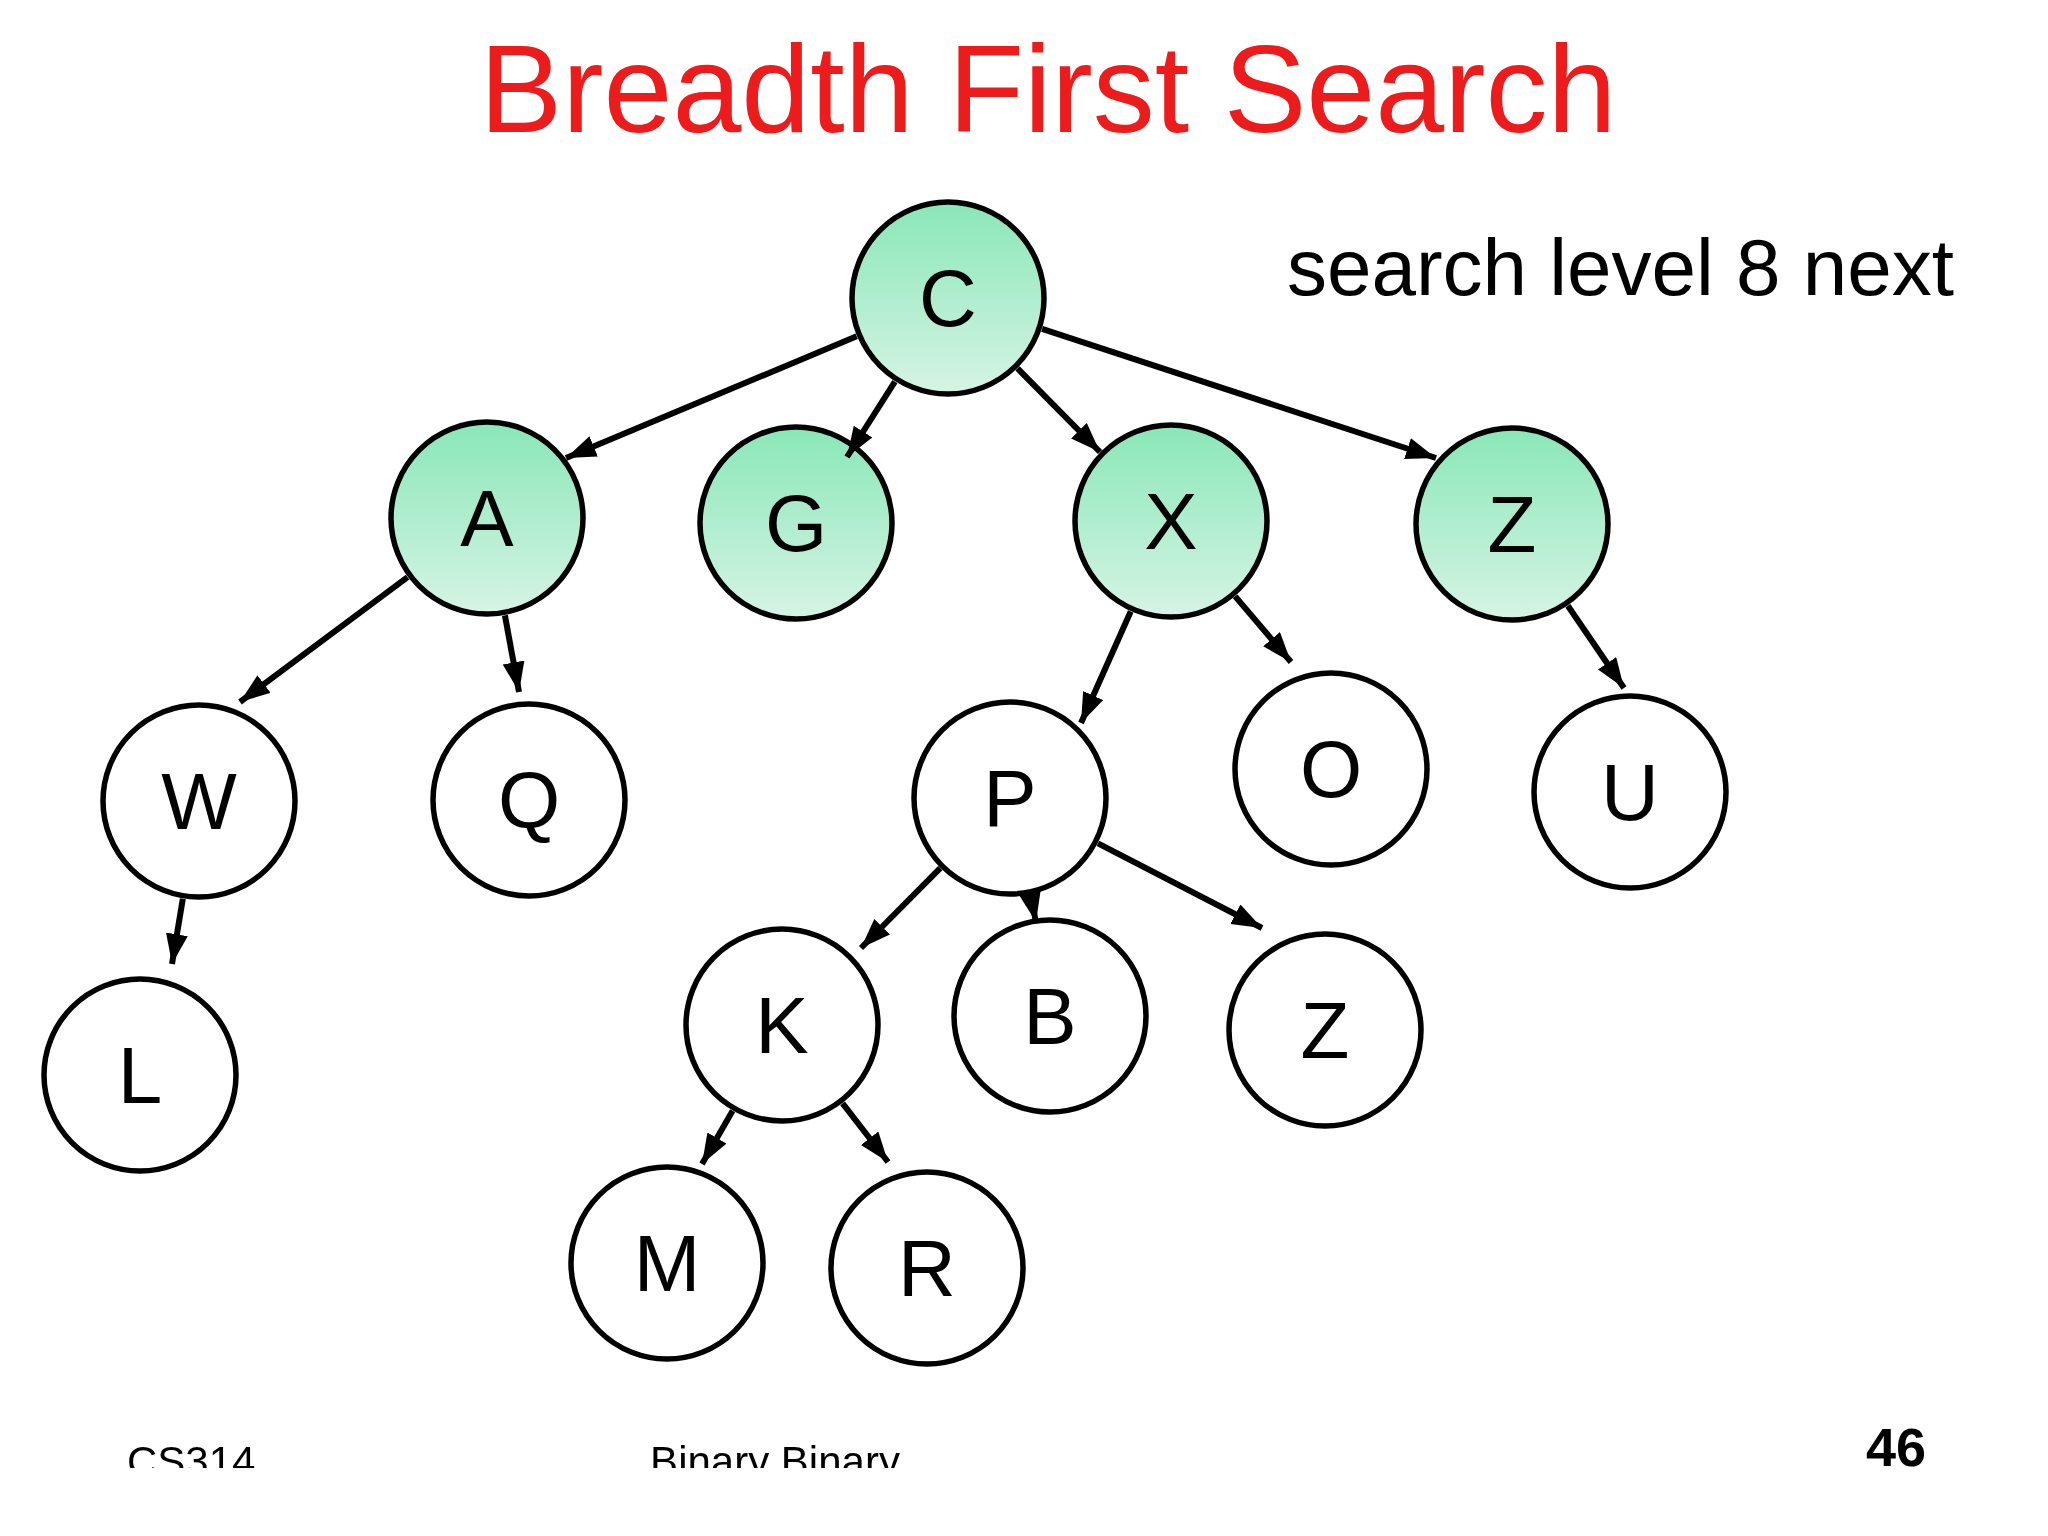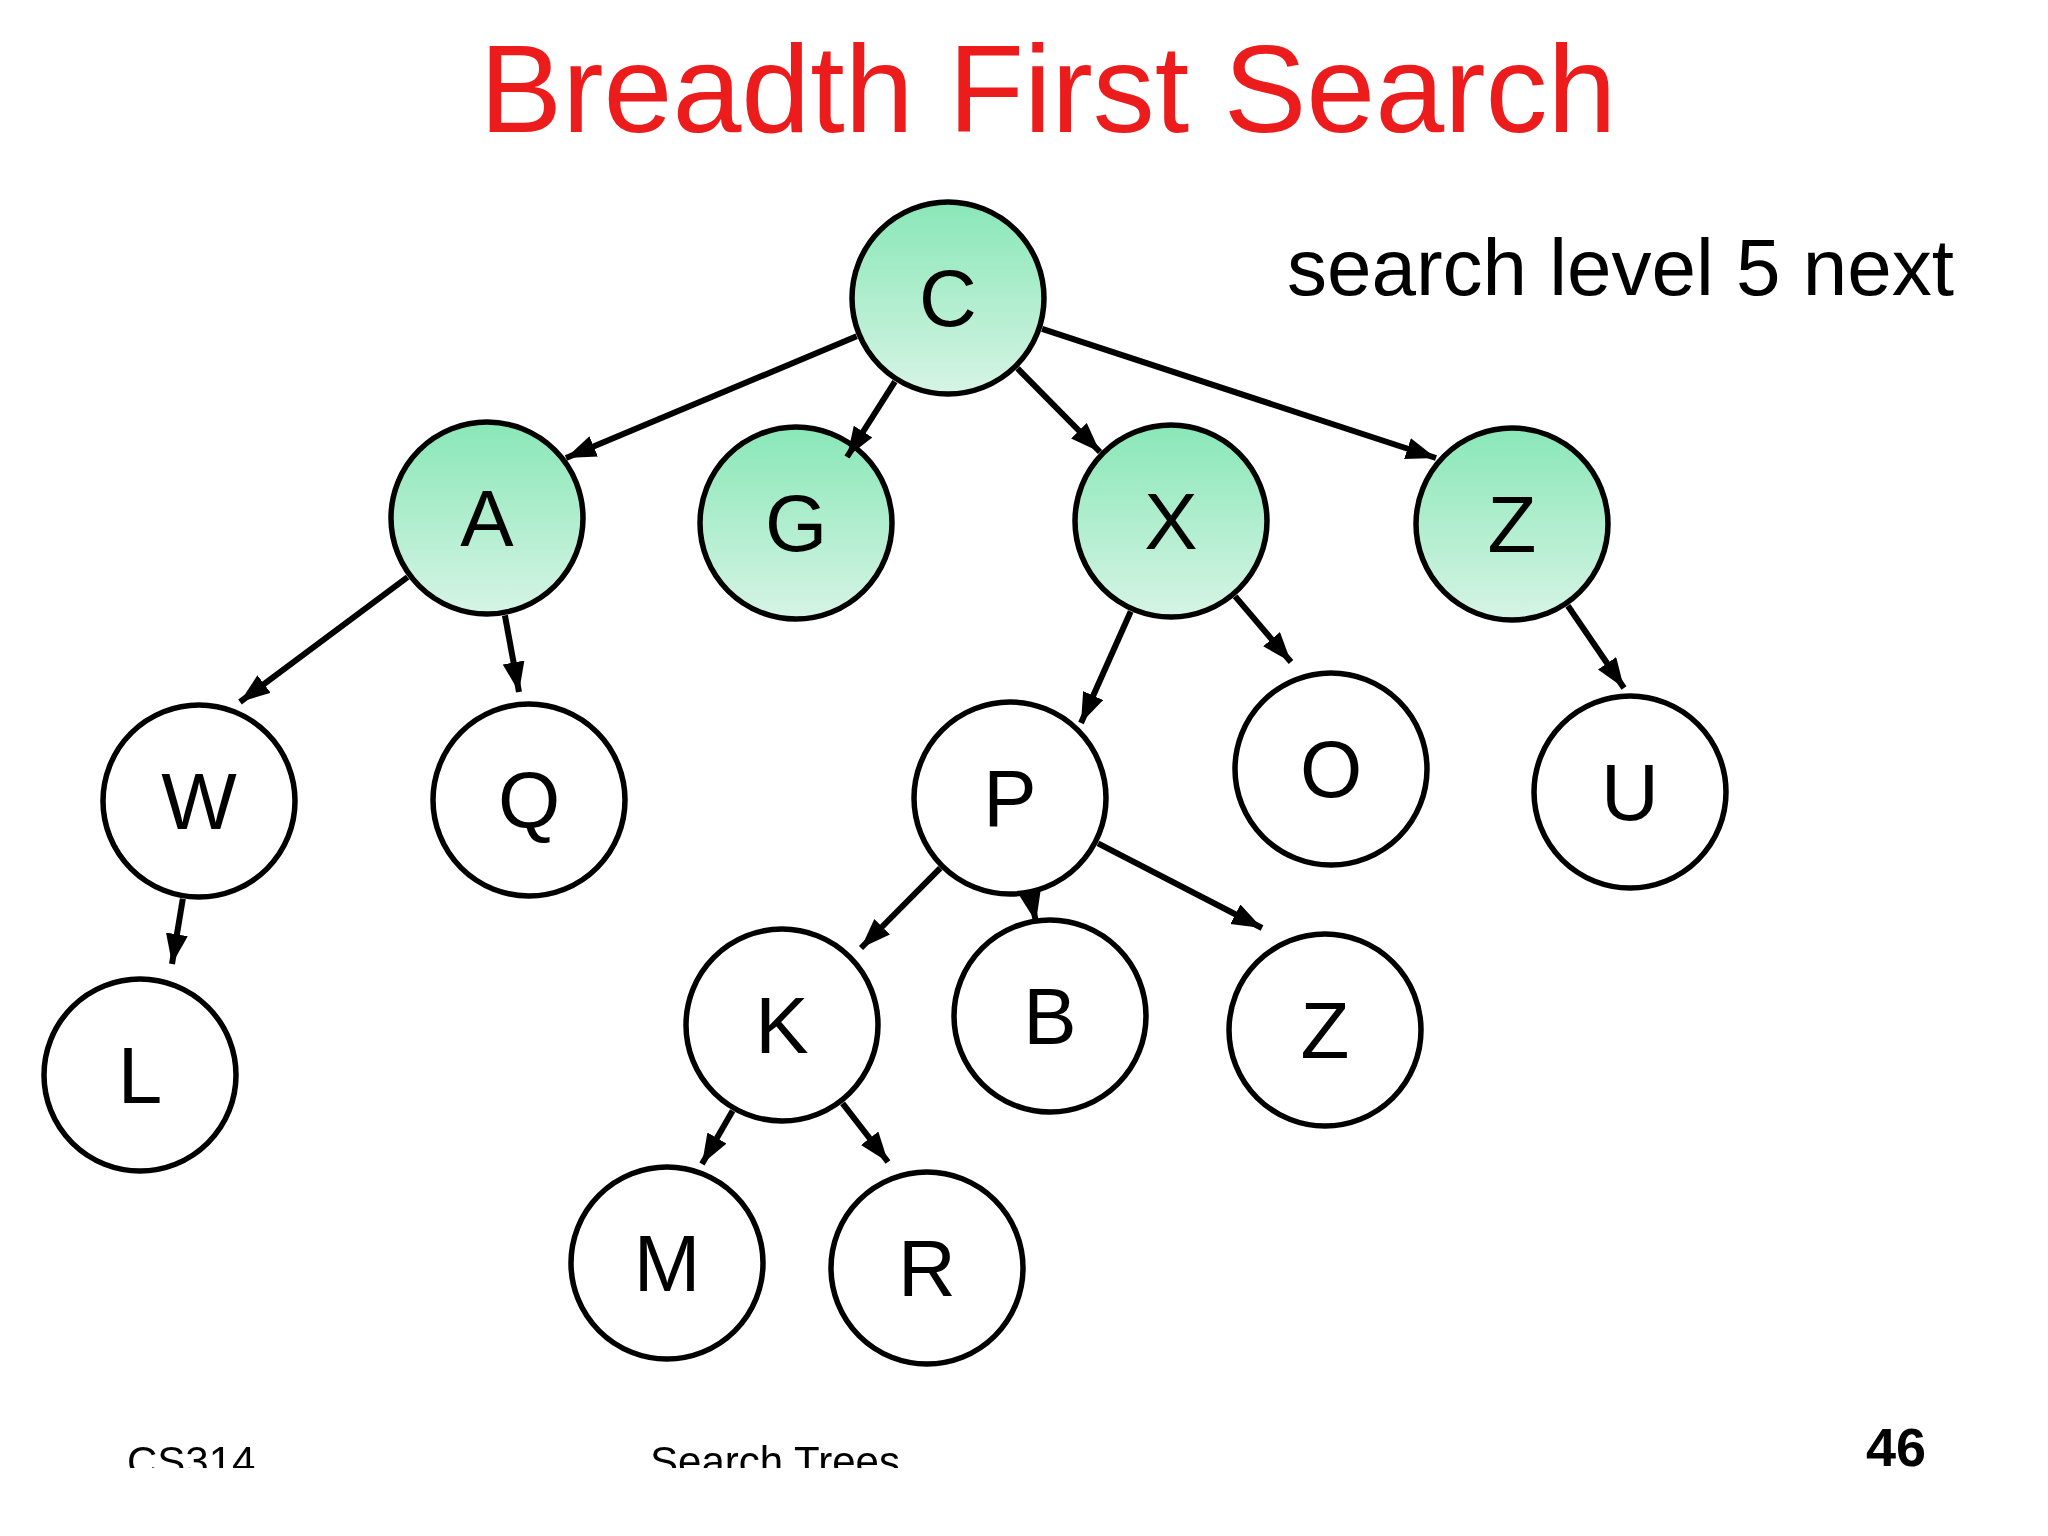--- a/index.html
+++ b/index.html
@@ -61,21 +61,21 @@
     top: 1416px;
     font-size: 54px;
     font-weight: bold;
   }
 </style>
 </head>
 <body>
 
 <div class="slide">
   <h1 class="slide-title" style="color: rgb(237, 28, 28);">Breadth First Search</h1>
-  <div class="note note-right">search level 5 next</div>
+  <div class="note note-right">search level 8 next</div>
 
   <svg class="tree-svg" viewBox="0 0 2048 1536" xmlns="http://www.w3.org/2000/svg">
       <defs>
         <linearGradient id="visitedGrad" x1="0" y1="0" x2="0" y2="1">
           <stop offset="0%" stop-color="#89e7b7"></stop>
           <stop offset="100%" stop-color="#d6f4e5"></stop>
         </linearGradient>
         <marker id="arrowHead" markerUnits="userSpaceOnUse" markerWidth="32" markerHeight="24" refX="30" refY="11" orient="auto">
           <path d="M0,0 L30,11 L0,22 Z" fill="#000000"></path>
         </marker>
@@ -159,15 +159,15 @@
         <line x1="182.82167542828714" y1="898.6691446366369" x2="172" y2="964" stroke="#000000" stroke-width="6" marker-end="url(#arrowHead)"></line>
         <line x1="940.2309445209685" y1="868.2373041735217" x2="861" y2="948" stroke="#000000" stroke-width="6" marker-end="url(#arrowHead)"></line>
         <line x1="1030.3162695854314" y1="894.8929780228272" x2="1036" y2="922" stroke="#000000" stroke-width="6" marker-end="url(#arrowHead)"></line>
         <line x1="1097.9826235269468" y1="843.3878613432662" x2="1262" y2="928" stroke="#000000" stroke-width="6" marker-end="url(#arrowHead)"></line>
         <line x1="732.6165693549979" y1="1110.8037107456912" x2="702" y2="1164" stroke="#000000" stroke-width="6" marker-end="url(#arrowHead)"></line>
         <line x1="842.5820889516837" y1="1103.299492324346" x2="888" y2="1162" stroke="#000000" stroke-width="6" marker-end="url(#arrowHead)"></line>
       </g>
     </svg>
 
   <div class="footer-course">CS314</div>
-  <div class="footer-topic">Search Trees</div>
+  <div class="footer-topic">Binary Binary</div>
   <div class="page-number">46</div>
 </div>
 
 </body></html>

